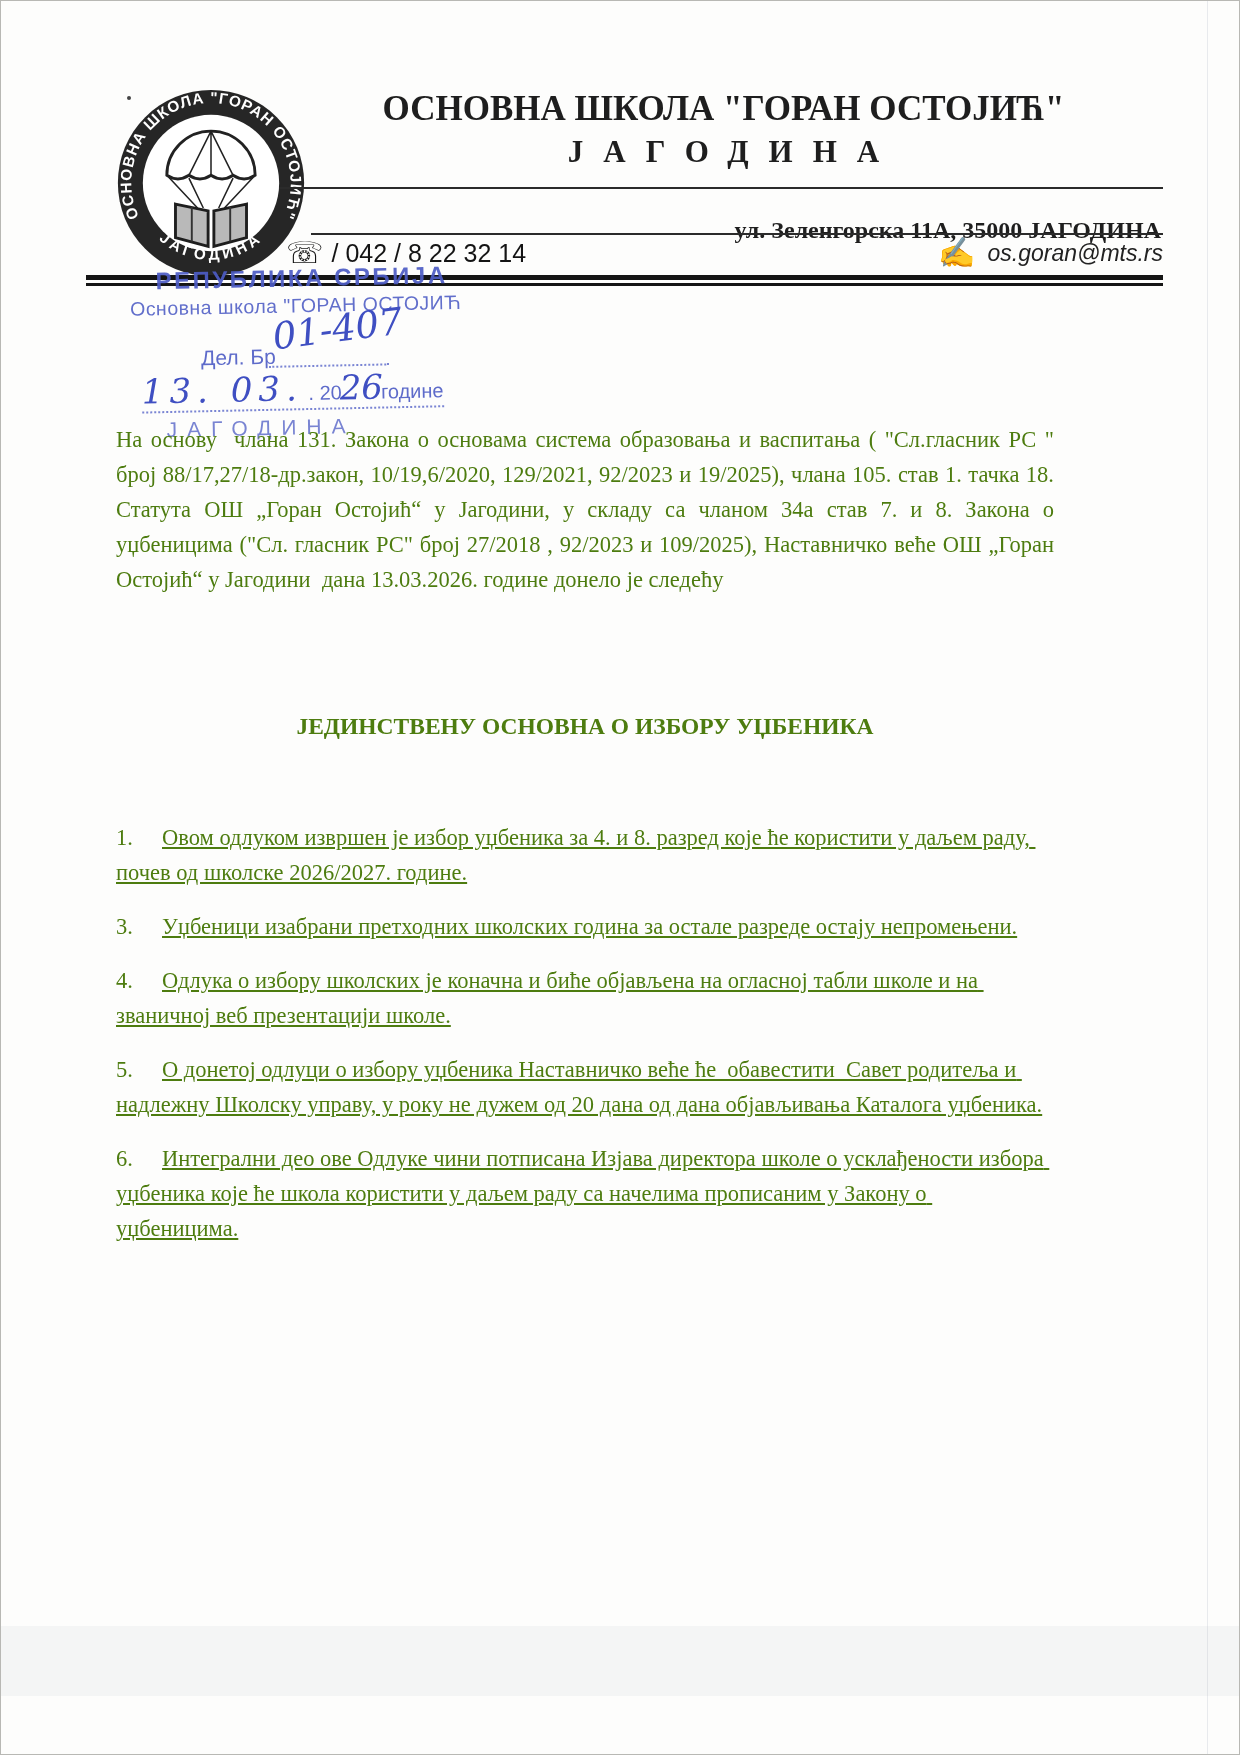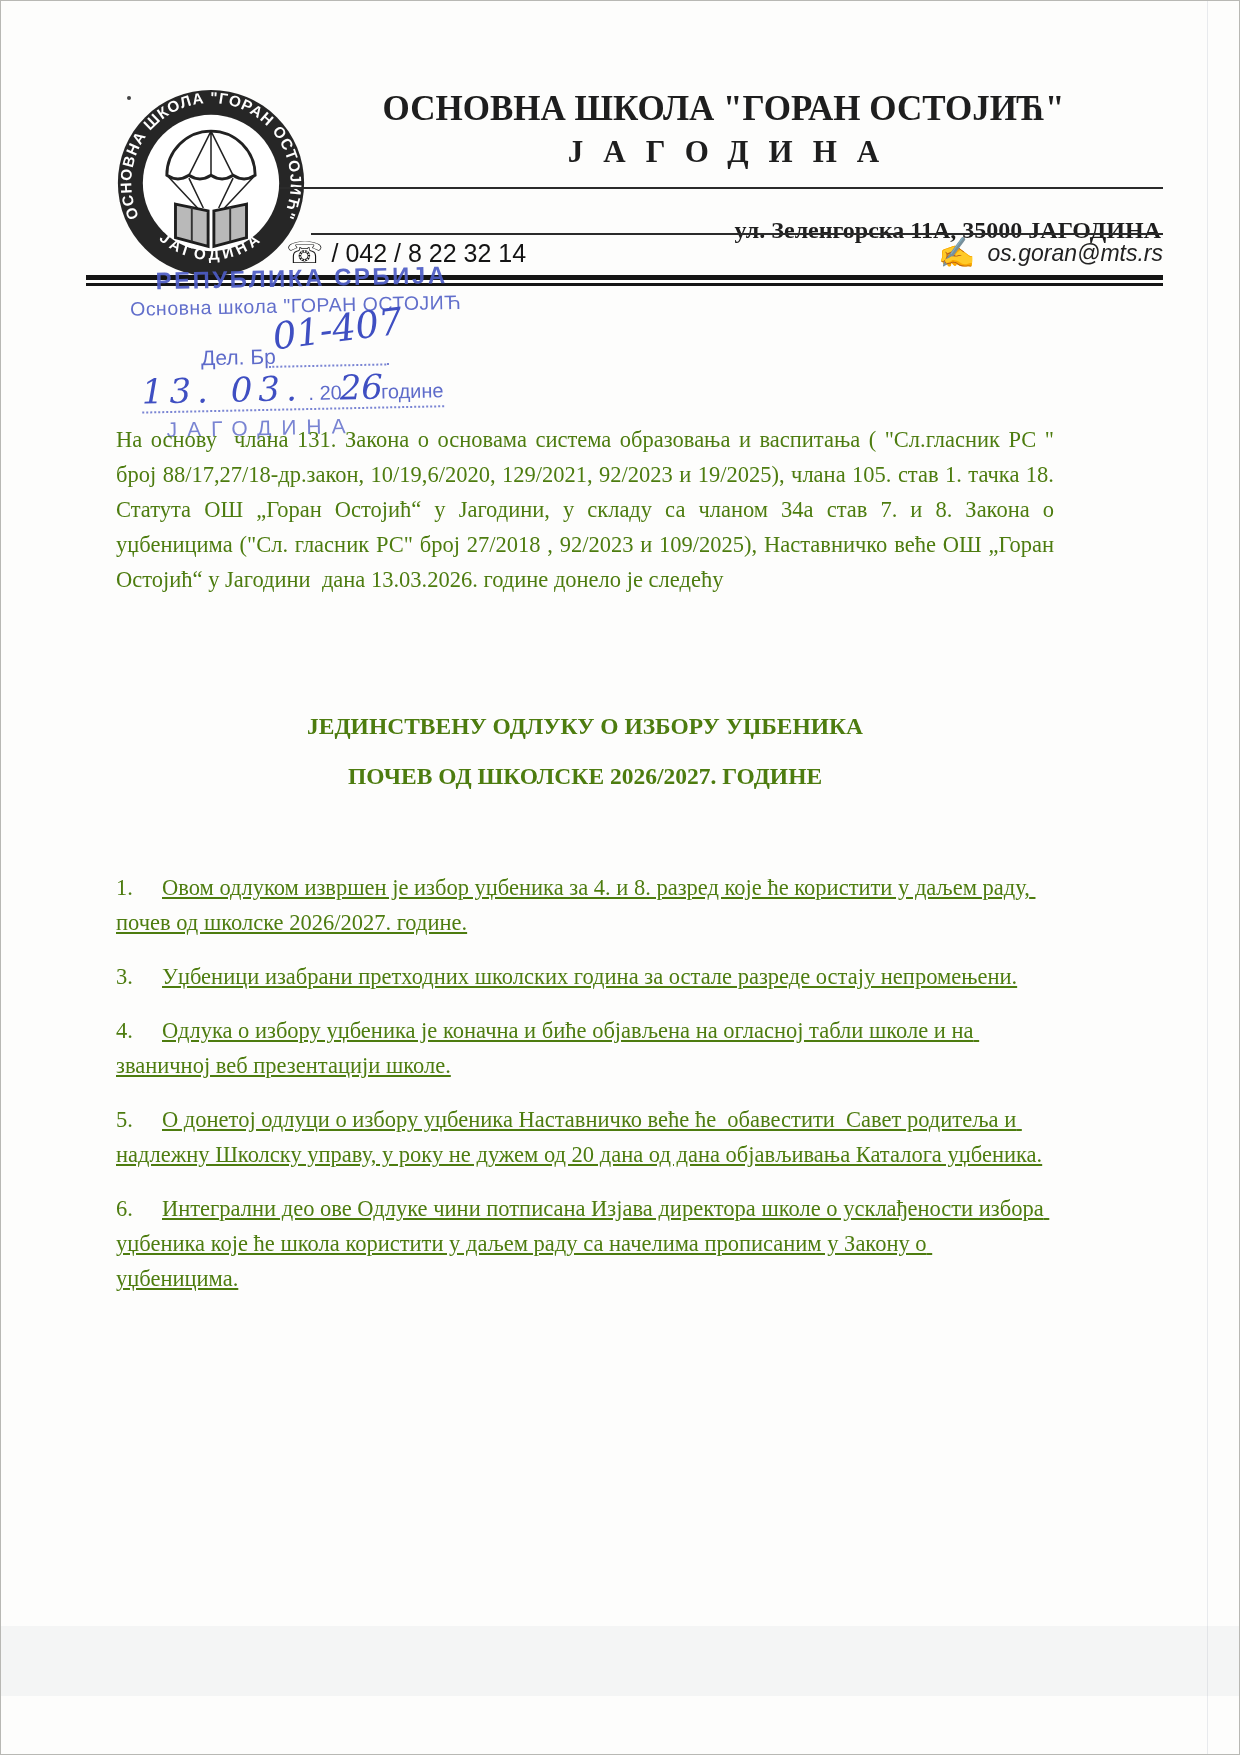--- a/index.html
+++ b/index.html
@@ -136,25 +136,24 @@
       <span class="st-date-inner">
         <span class="st-hw st-dm">13. 03.</span><span class="st-pr"> . 20</span><span class="st-hw st-yr">26</span><span class="st-pr st-suffix">године</span>
       </span>
     </div>
     <div class="st-city">ЈАГОДИНА</div>
   </div>
 
   <div class="content">
     <p class="intro">На основу  члана 131. Закона о основама система образовања и васпитања ( "Сл.гласник РС " број 88/17,27/18-др.закон, 10/19,6/2020, 129/2021, 92/2023 и 19/2025), члана 105. став 1. тачка 18. Статута ОШ „Горан Остојић“ у Јагодини, у складу са чланом 34а став 7. и 8. Закона о уџбеницима ("Сл. гласник РС" број 27/2018 , 92/2023 и 109/2025), Наставничко веће ОШ „Горан Остојић“ у Јагодини  дана 13.03.2026. године донело је следећу</p>
 
-    <h1 class="doc-title first">ЈЕДИНСТВЕНУ ОДЛУКУ О ИЗБОРУ УЏБЕНИКА</h1>
-    <h1 class="doc-title second">ПОЧЕВ ОД ШКОЛСКЕ 2026/2027. ГОДИНЕ</h1>
+    <h1 class="doc-title first">ЈЕДИНСТВЕНУ ОСНОВНА О ИЗБОРУ УЏБЕНИКА</h1>
 
     <div class="items">
       <p class="item"><span class="num">1.</span><span class="itext">Овом одлуком извршен је избор уџбеника за 4. и 8. разред које ће користити у даљем раду, почев од школске 2026/2027. године.</span></p>
       <p class="item"><span class="num">3.</span><span class="itext">Уџбеници изабрани претходних школских година за остале разреде остају непромењени.</span></p>
-      <p class="item"><span class="num">4.</span><span class="itext">Одлука о избору уџбеника је коначна и биће објављена на огласној табли школе и на званичној веб презентацији школе.</span></p>
+      <p class="item"><span class="num">4.</span><span class="itext">Одлука о избору школских је коначна и биће објављена на огласној табли школе и на званичној веб презентацији школе.</span></p>
       <p class="item"><span class="num">5.</span><span class="itext">О донетој одлуци о избору уџбеника Наставничко веће ће  обавестити  Савет родитеља и надлежну Школску управу, у року не дужем од 20 дана од дана објављивања Каталога уџбеника.</span></p>
       <p class="item"><span class="num">6.</span><span class="itext">Интегрални део ове Одлуке чини потписана Изјава директора школе о усклађености избора уџбеника које ће школа користити у даљем раду са начелима прописаним у Закону о уџбеницима.</span></p>
     </div>
   </div>
 
 </div>
 
 </body></html>

